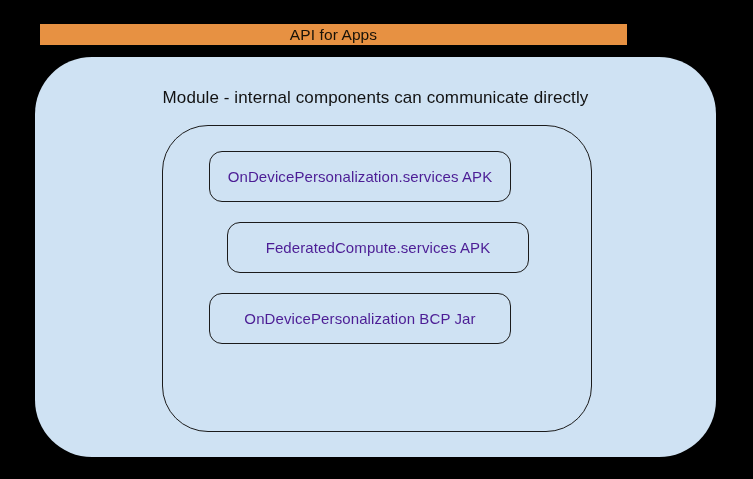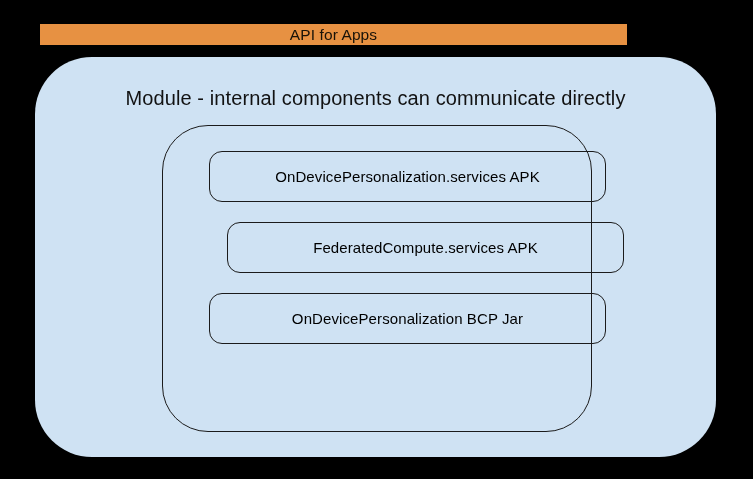--- a/index.html
+++ b/index.html
@@ -41,50 +41,50 @@
     height: 400px;
     background: #CFE2F3;
     border-radius: 57px;
   }
   .module-title {
     position: absolute;
     top: 30px;
     left: 0;
     right: 0;
     text-align: center;
-    font-size: 20px;
+    font-size: 17px;
     line-height: 22px;
     color: #121212;
     letter-spacing: 0.1px;
   }
   .inner-group {
     position: absolute;
     left: 127px;
     top: 68px;
     width: 430px;
     height: 307px;
     border: 1.3px solid #1b1b1b;
     border-radius: 46px;
     box-sizing: border-box;
     background: transparent;
   }
   .component-box {
     position: absolute;
     left: 46px;
-    width: 397px;
+    width: 302px;
     height: 51px;
     border: 1.3px solid #1b1b1b;
     border-radius: 13px;
     box-sizing: border-box;
     background: transparent;
     display: flex;
     align-items: center;
     justify-content: center;
     font-size: 15px;
-    color: #000000;
+    color: #4c1d95;
     letter-spacing: 0.1px;
     text-align: center;
   }
   .component-box.pos-1 { top: 25px; }
   .component-box.pos-2 { top: 96px; margin-left: 18px; }
   .component-box.pos-3 { top: 167px; }
   .component-box.pos-4 { top: 236px; }
 </style>
 </head>
 <body>

